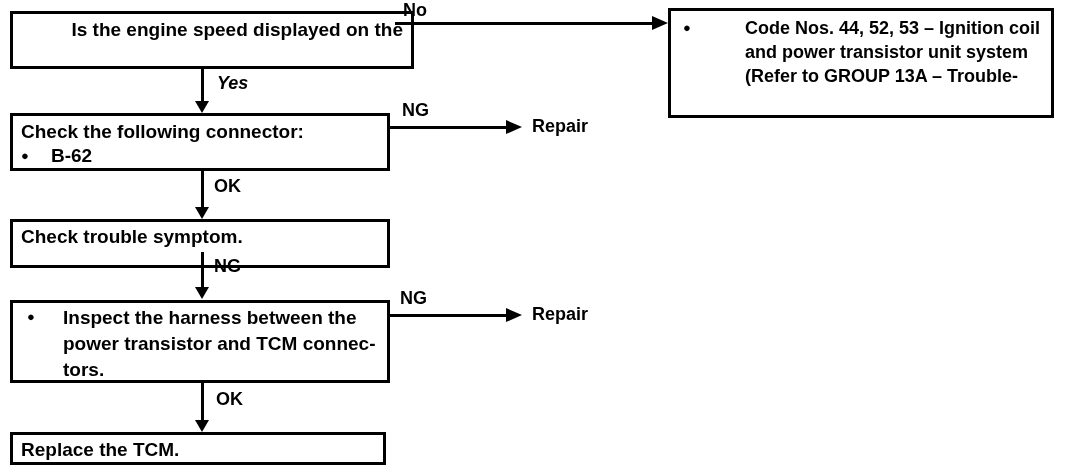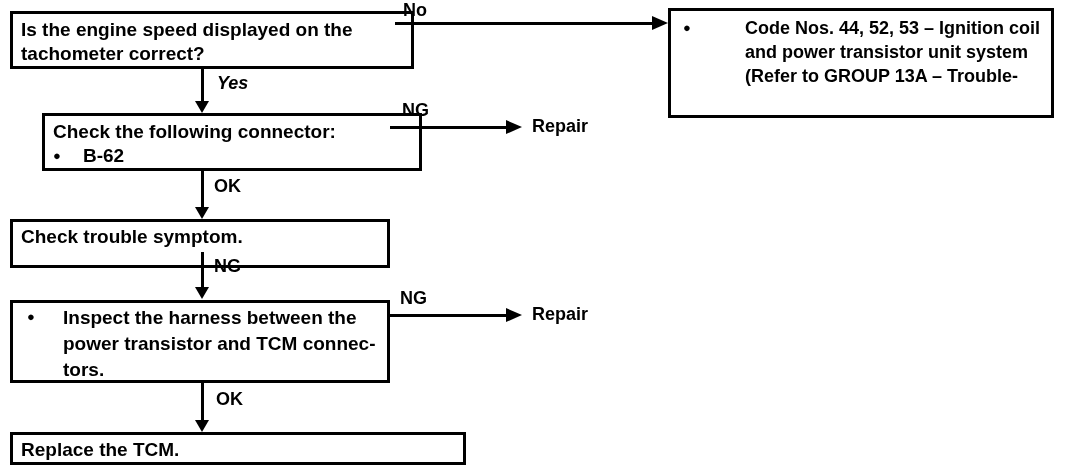--- a/index.html
+++ b/index.html
@@ -28,38 +28,37 @@
     position:absolute; width:0; height:0;
     border-top:7px solid transparent; border-bottom:7px solid transparent;
     border-left:16px solid #000;
   }
   .ah-down {
     position:absolute; width:0; height:0;
     border-left:7px solid transparent; border-right:7px solid transparent;
     border-top:12px solid #000;
   }
   
-  .boxA { left:10px;  top:11px;  width:404px; height:58px; }
+  .boxA { left:10px;  top:11px;  width:404px; height:58px;text-align:right; }
   .boxB { left:668px; top:8px;   width:386px; height:110px; font-size:18px; padding:5px 6px 4px 12px; }
   .boxB .lines { line-height:24px;margin-left:32px; }
-  .boxC { left:10px;  top:113px; width:380px; height:58px;margin-left:32px; }
+  .boxC { left:10px;  top:113px; width:380px; height:58px; }
   .boxD { left:10px;  top:219px; width:380px; height:49px; padding-top:3px; }
   .boxE { left:10px;  top:300px; width:380px; height:83px; padding:2px 6px 2px 14px; }
   .boxE .lines { line-height:26px; }
   .boxE .bullet { flex-basis:36px; width:36px; }
-  .boxF { left:10px;  top:432px; width:456px; height:33px; padding-top:3px; }
+  .boxF { left:10px;  top:432px; width:376px; height:33px; padding-top:3px; }
 </style>
 </head>
 <body>
 
 <div class="canvas">
 
   <div class="box boxA">
     <div class="tline">Is the engine speed displayed on the</div>
-    <div class="tline">tachometer correct?</div>
   </div>
 
   <div class="lbl" style="left:403px; top:0px;">No</div>
   <div class="hline" style="left:395px; top:22px; width:259px;"></div>
   <div class="ah-right" style="left:652px; top:16px;"></div>
 
   <div class="box boxB">
     <div class="bullet-row">
       <span class="bullet">●</span>
       <span class="lines">

